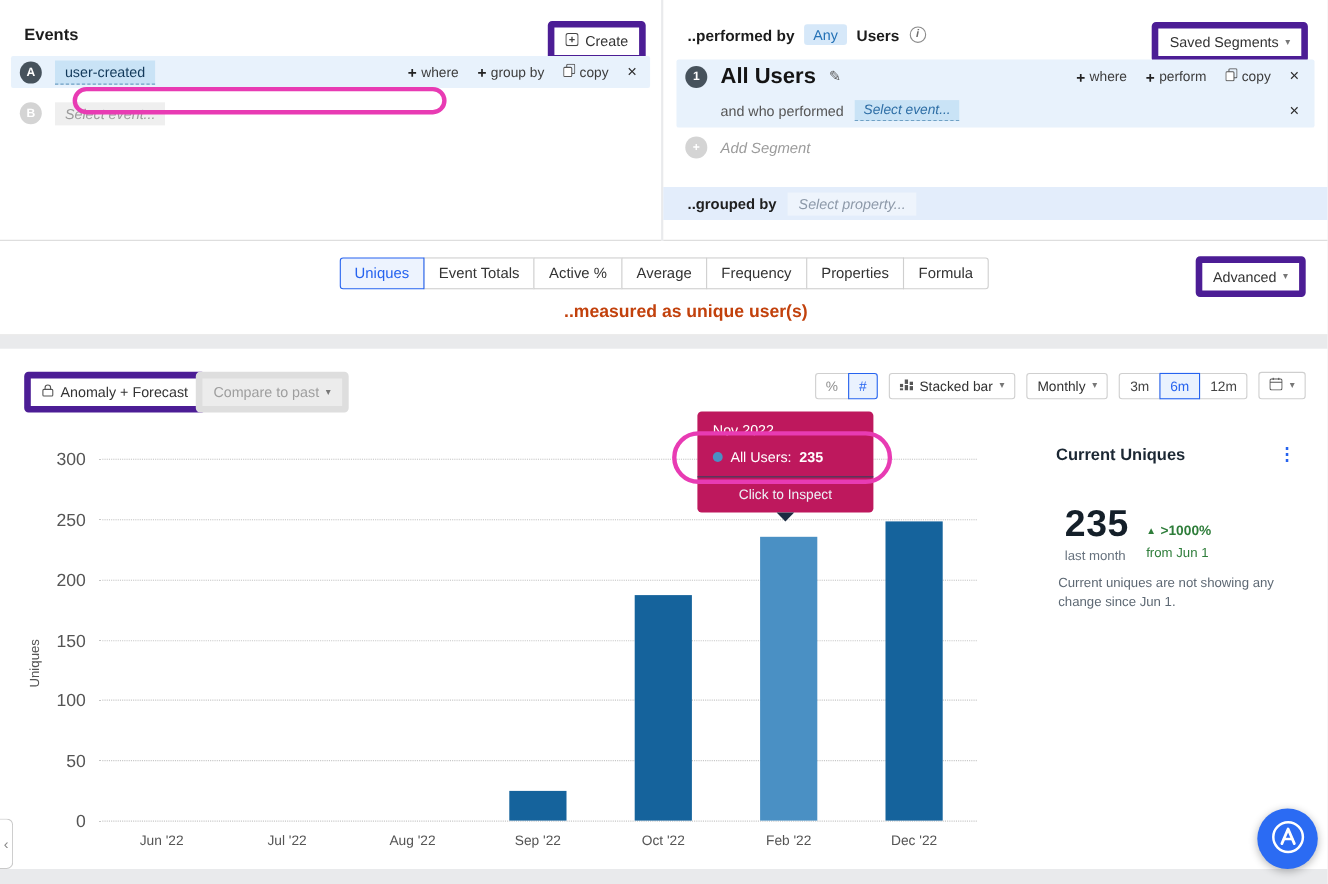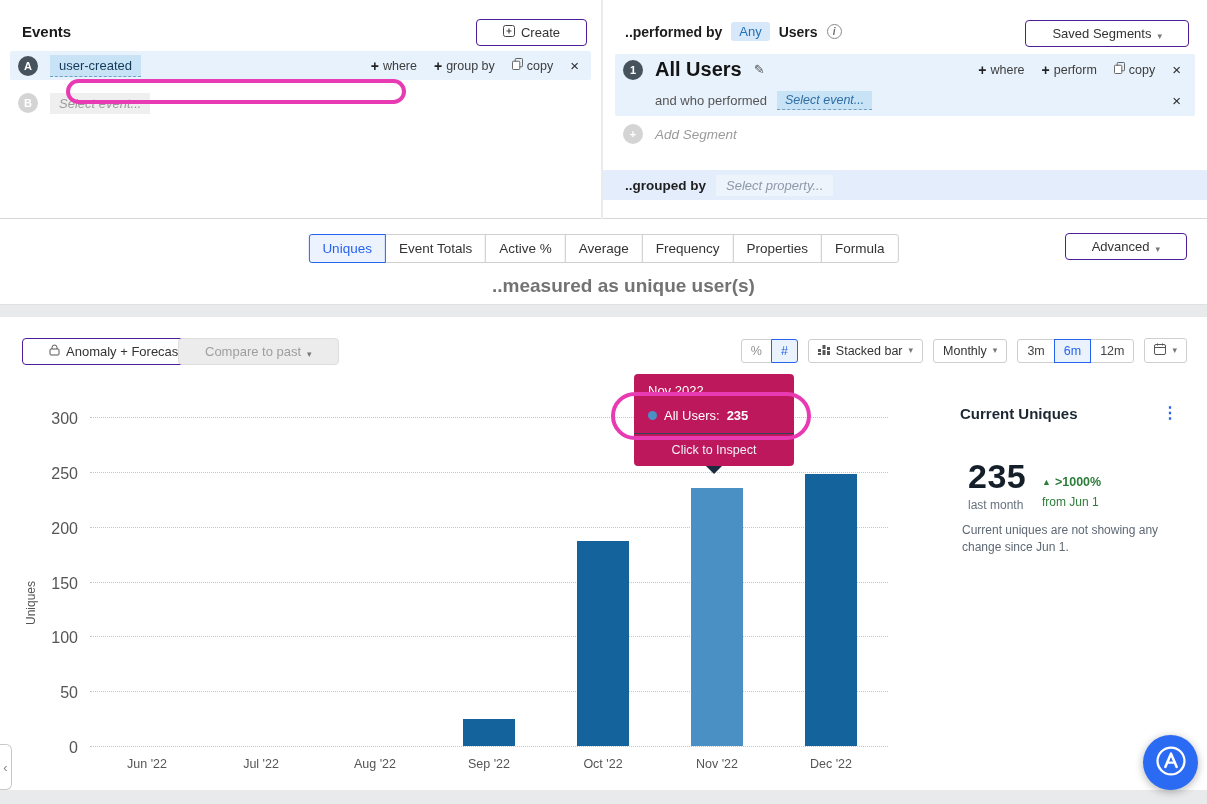--- a/index.html
+++ b/index.html
@@ -6,22 +6,22 @@
   body { font-family:"Liberation Sans",sans-serif; }
   #page { position:relative; width:1207px; height:804px; background:#e9eaec; overflow:hidden; color:#333; font-size:13px; }
   .panel { position:absolute; background:#fff; }
 
   
   #events-panel { left:0; top:0; width:601px; height:219px; border-bottom:1px solid #d8d8d8; }
   #segments-panel { left:603px; top:0; width:604px; height:219px; border-bottom:1px solid #d8d8d8; }
 
   .panel-title { position:absolute; left:22px; top:23px; font-size:15px; font-weight:700; color:#1c1c1c; }
 
-  .btn { display:inline-flex; align-items:flex-end; gap:6px; border:1px solid #4c1d95; border-radius:4px; background:#fff;
-         padding:5px 26px; font-size:13px; color:#333; cursor:pointer; white-space:nowrap; }
+  .btn { display:inline-flex; align-items:center; gap:6px; border:6px solid #4c1d95; border-radius:4px; background:#fff;
+         padding:5px 10px; font-size:13px; color:#333; cursor:pointer; white-space:nowrap; }
   .btn.disabled { background:#ececec; color:#9e9e9e; border-color:#dedede; }
   .chev { font-size:9px; color:#777; line-height:1; }
 
   .circ { width:20px; height:20px; border-radius:50%; color:#fff; font-size:11px; font-weight:700;
           display:flex; align-items:center; justify-content:center; flex:none; }
   .circ.dark { background:#46525c; }
   .circ.light { background:#d4d4d4; }
 
   .clause-row { position:absolute; display:flex; align-items:center; gap:12px; }
   .row-highlight { background:#e8f2fc; border-radius:2px; }
@@ -45,21 +45,21 @@
   #grouped-band { position:absolute; left:0; top:170px; width:604px; height:30px; background:#e3edfb; display:flex; align-items:center; gap:10px; padding-left:22px; }
   .band-label { font-weight:700; font-size:13.5px; color:#1f1f1f; }
 
   
   #measure-bar { left:0; top:219px; width:1207px; height:86px; border-bottom:1px solid #e0e0e0; }
   #measure-tabs { position:absolute; left:50%; top:15px; transform:translateX(-50%); display:flex; }
   .tab { padding:6px 13px; border:1px solid #cfcfcf; background:#fff; font-size:13.5px; color:#333; margin-left:-1px; cursor:pointer; position:relative; white-space:nowrap; }
   .tab.selected { color:#2663ef; border-color:#2663ef; background:#edf3fe; z-index:2; }
   .tab:first-child { border-radius:3px 0 0 3px; margin-left:0; }
   .tab:last-child { border-radius:0 3px 3px 0; }
-  #measured-as { position:absolute; left:0; right:0; top:56px; text-align:center; font-size:19px; font-weight:700; color:#737373;padding-left:40px; }
+  #measured-as { position:absolute; left:0; right:0; top:56px; text-align:center; font-size:16px; font-weight:700; color:#c2410c;padding-left:40px; }
   #advanced-btn { position:absolute; right:20px; top:14px; }
 
   
   #chart-panel { left:0; top:317px; width:1207px; height:473px; }
   #controls-row { position:absolute; left:0; top:21px; width:100%; height:29px; }
   #anomaly-btn { position:absolute; left:22px; top:0; }
   #compare-btn { position:absolute; left:178px; top:0; }
   #right-controls { position:absolute; right:20px; top:0; display:flex; align-items:center; gap:10px; }
   .seg-group { display:flex; }
   .seg-btn { border:1px solid #cfcfcf; background:#fff; color:#8f8f8f; font-size:12.5px; padding:4px 9px; cursor:pointer; margin-left:-1px; position:relative; }
@@ -309,21 +309,21 @@
         <div class="bar" style="left: 487px; height: 205.077px; background: rgb(21, 99, 156);"></div>
         <div class="bar" style="left: 601px; height: 257.717px; background: rgb(74, 144, 196);"></div>
         <div class="bar" style="left: 715px; height: 271.973px; background: rgb(21, 99, 156);"></div>
       </div>
     <div id="x-axis-labels">
         <div class="xtick" style="left: 17px;">Jun '22</div>
         <div class="xtick" style="left: 131px;">Jul '22</div>
         <div class="xtick" style="left: 245px;">Aug '22</div>
         <div class="xtick" style="left: 359px;">Sep '22</div>
         <div class="xtick" style="left: 473px;">Oct '22</div>
-        <div class="xtick" style="left: 587px;">Nov '22</div>
+        <div class="xtick" style="left: 587px;">Feb '22</div>
         <div class="xtick" style="left: 701px;">Dec '22</div>
       </div>
 
     <div id="tooltip">
       <div class="tt-header">Nov 2022</div>
       <div class="tt-row">
         <span class="tt-dot" style="background: rgb(74, 144, 196);"></span>
         <span>All Users:</span>
         <span style="font-weight:700;">235</span>
       </div>

